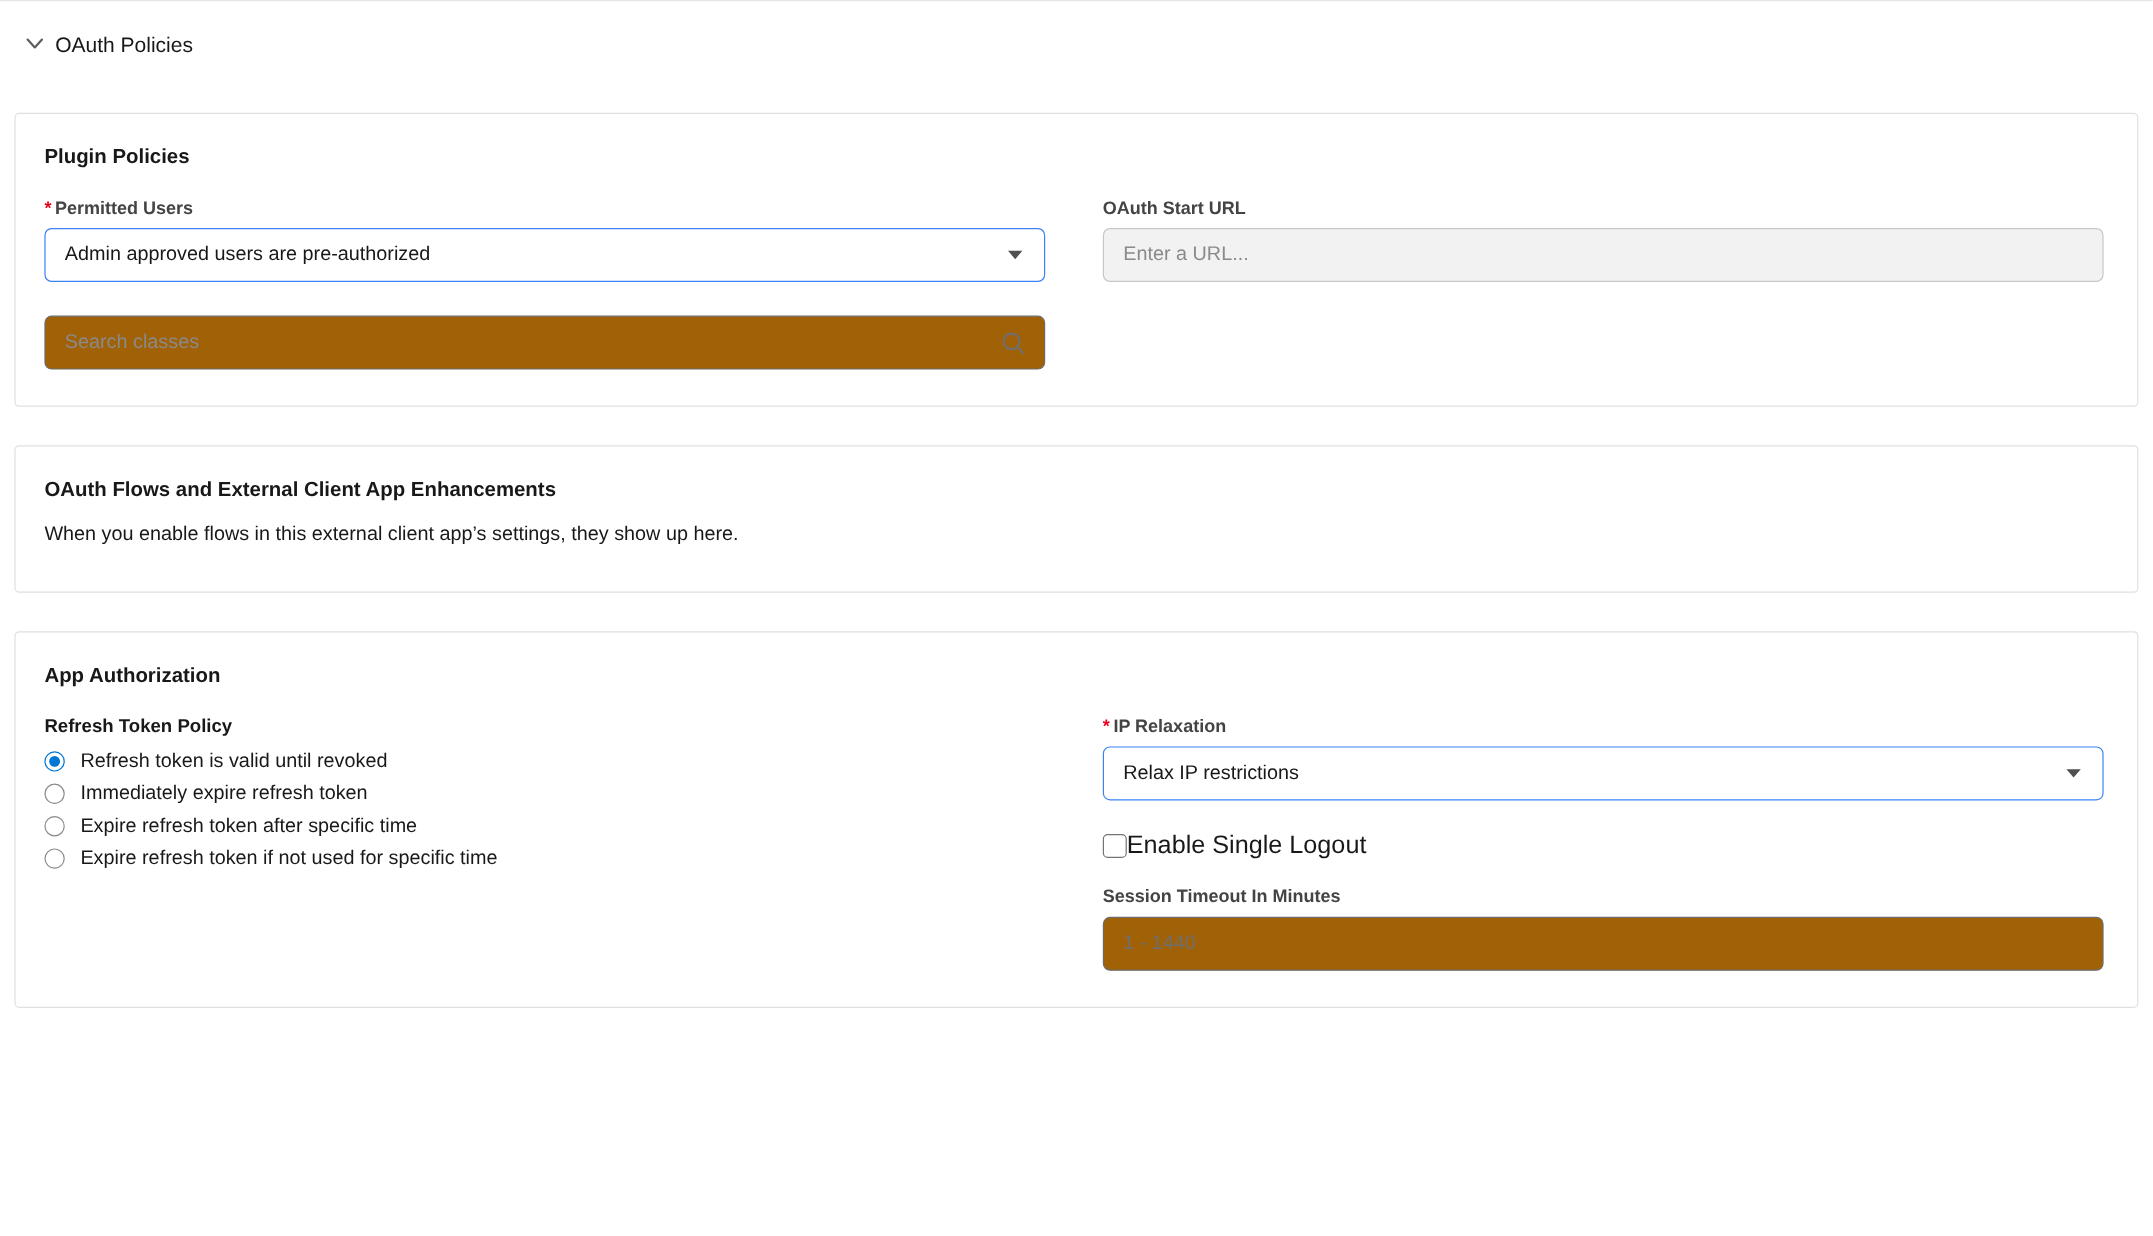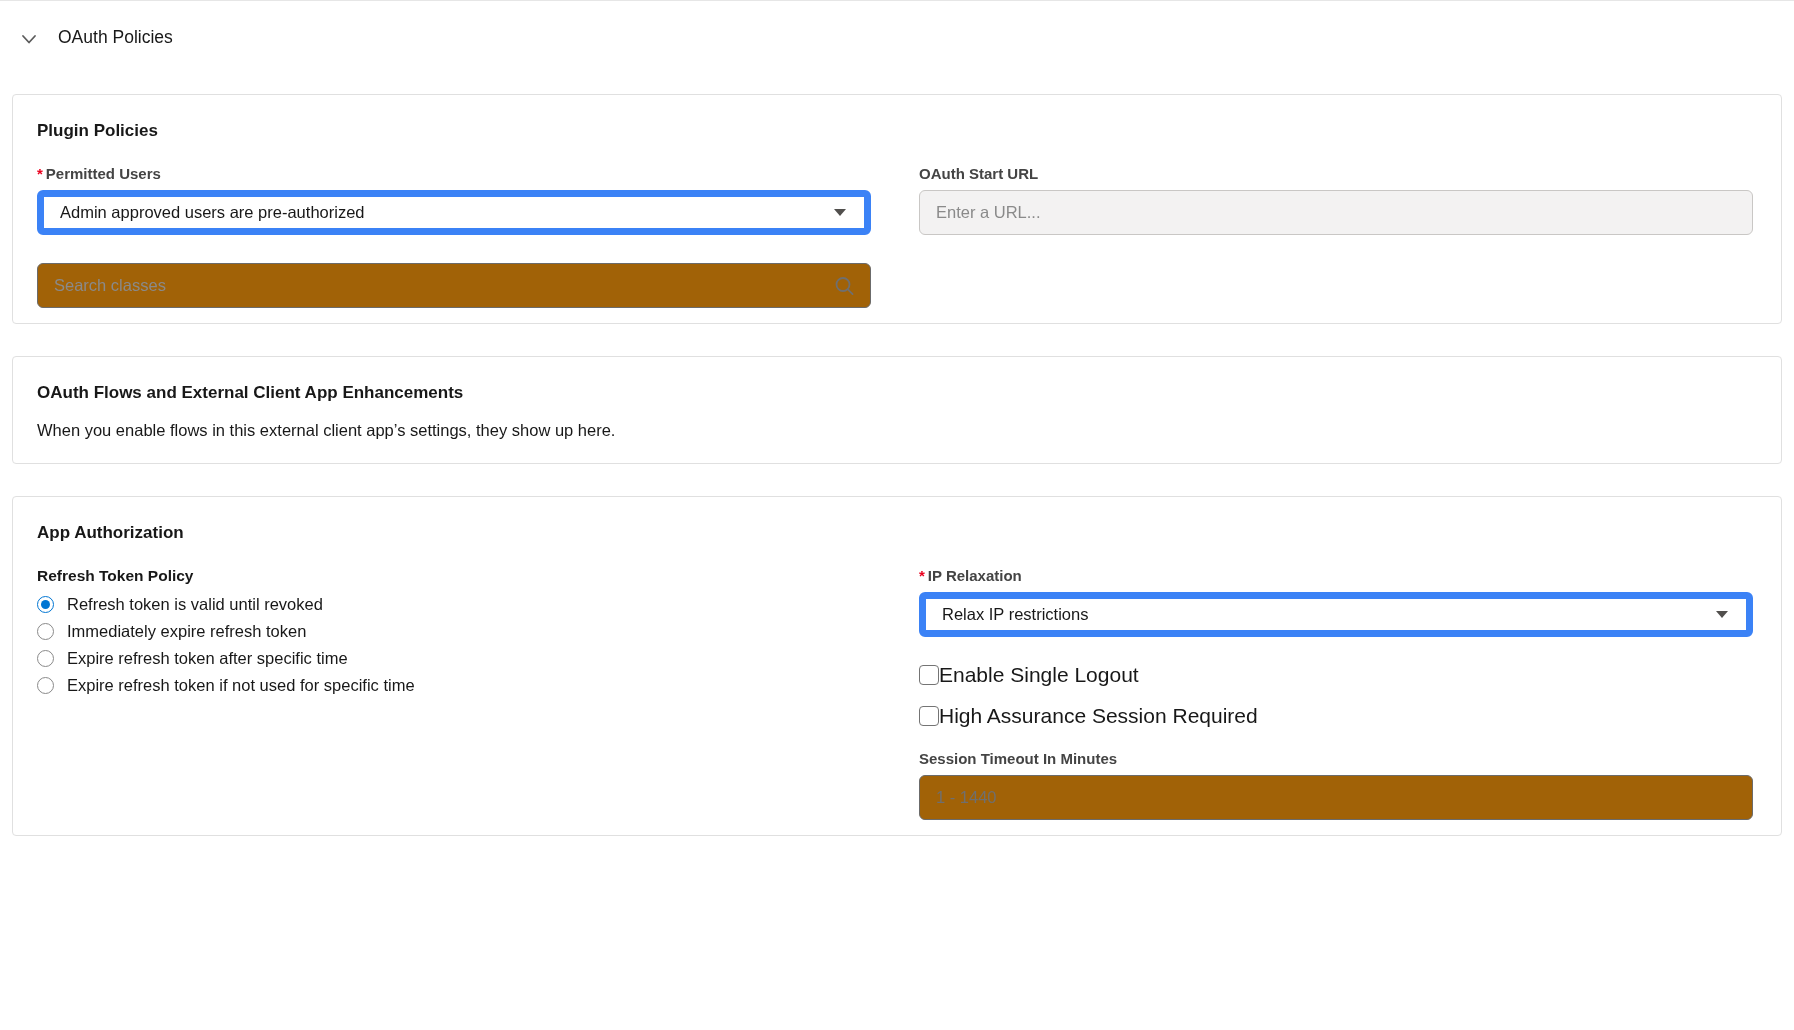--- a/index.html
+++ b/index.html
@@ -12,34 +12,34 @@
     color: #181818;
     font-family: "Liberation Sans", sans-serif;
   }
   .top-line { border-top: 1px solid #e6e6e6; width: 100%; }
 
   .page { padding: 0 12px; }
 
   
   .section-header {
     display: flex;
-    align-items: flex-end;
-    gap: 20px;
+    align-items: flex-start;
+    gap: 8px;
     padding: 26px 8px 0 8px;
     cursor: pointer;
   }
   .section-header .chev { display: inline-flex; width: 18px; height: 18px; }
   .section-title { font-size: 17.5px; font-weight: 400; color: #181818; }
 
   
   .card {
     border: 1px solid #e0e0e0;
     border-radius: 4px;
     background: #fff;
-    padding: 26px 28px 15px 24px;
+    padding: 26px 28px 30px 24px;
     margin-bottom: 32px;
   }
   .card.first { margin-top: 46px; }
   .card-title { font-size: 17px; font-weight: 700; margin: 0 0 24px 0; color: #181818; }
   .card-title.tight { margin-bottom: 18px; }
 
   .grid-2 { display: grid; grid-template-columns: 1fr 1fr; column-gap: 48px; align-items: start; }
 
   .field-label {
     display: block;
@@ -51,21 +51,21 @@
   .req { color: #ea001e; margin-right: 3px; }
   .label-bold { font-weight: 700; font-size: 15.5px; color: #181818; }
 
   
   .select-box {
     display: flex;
     align-items: center;
     justify-content: space-between;
     height: 45px;
     padding: 0 18px 0 16px;
-    border: 7px solid #3b82f6;
+    border: 1px solid #3b82f6;
     border-radius: 6px;
     background: #fff;
     font-size: 16.5px;
     font-weight: 500;
     color: #181818;
     cursor: pointer;
   }
   .caret {
     width: 0; height: 0;
     border-left: 6px solid transparent;
@@ -240,24 +240,20 @@
         <div class="select-box">
           <span>Relax IP restrictions</span>
           <span class="caret"></span>
         </div>
 
         <div class="checkbox-block">
           <div class="checkbox-row">
             <span class="checkbox"></span>
             <span>Enable Single Logout</span>
           </div>
-          <div class="checkbox-row">
-            <span class="checkbox"></span>
-            <span>High Assurance Session Required</span>
-          </div>
         </div>
 
         <div class="timeout-field">
           <label class="field-label">Session Timeout In Minutes</label>
           <input class="text-input timeout" placeholder="1 - 1440" style="">
         </div>
       </div>
     </div>
   </div>
 

